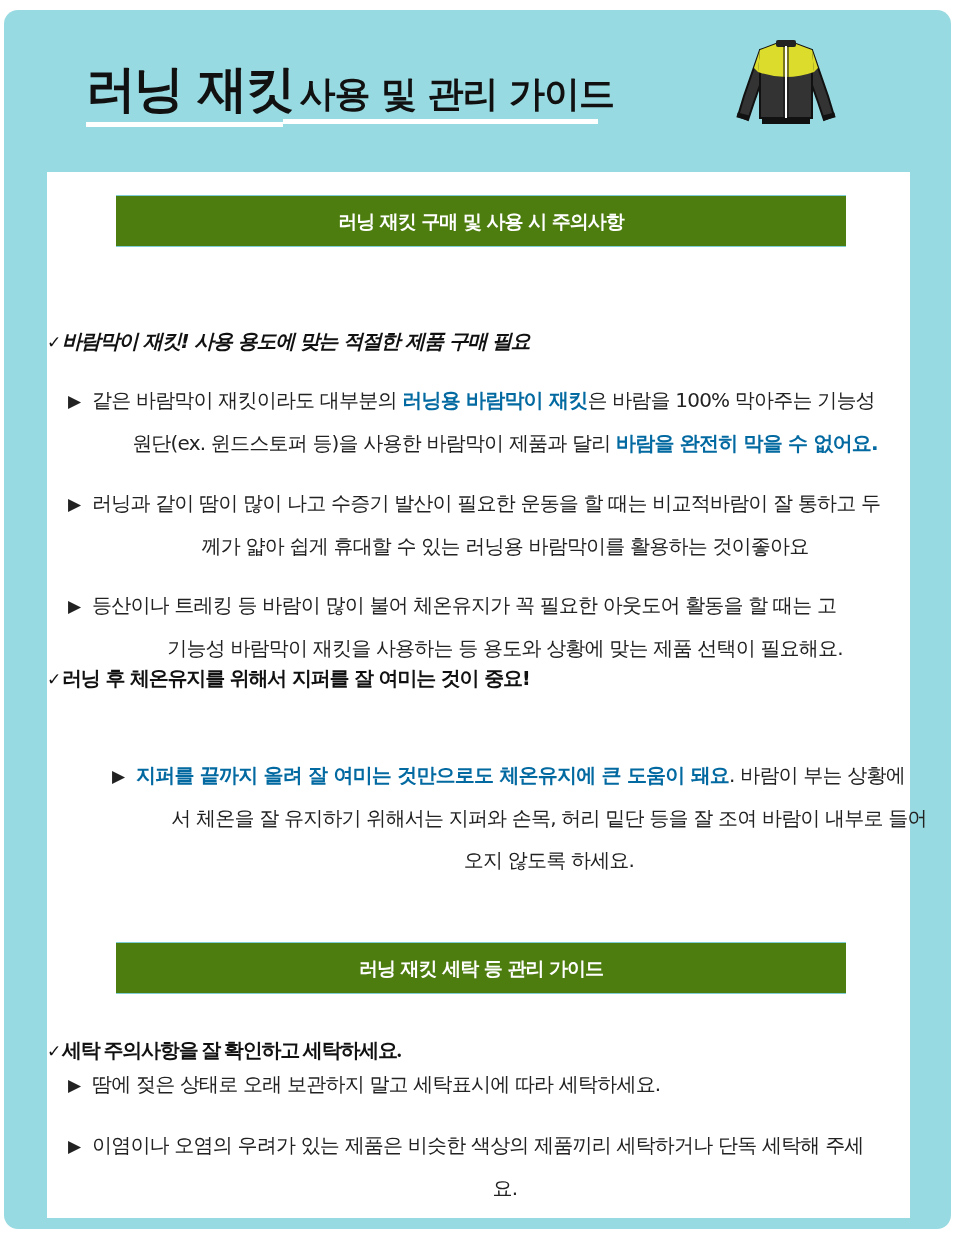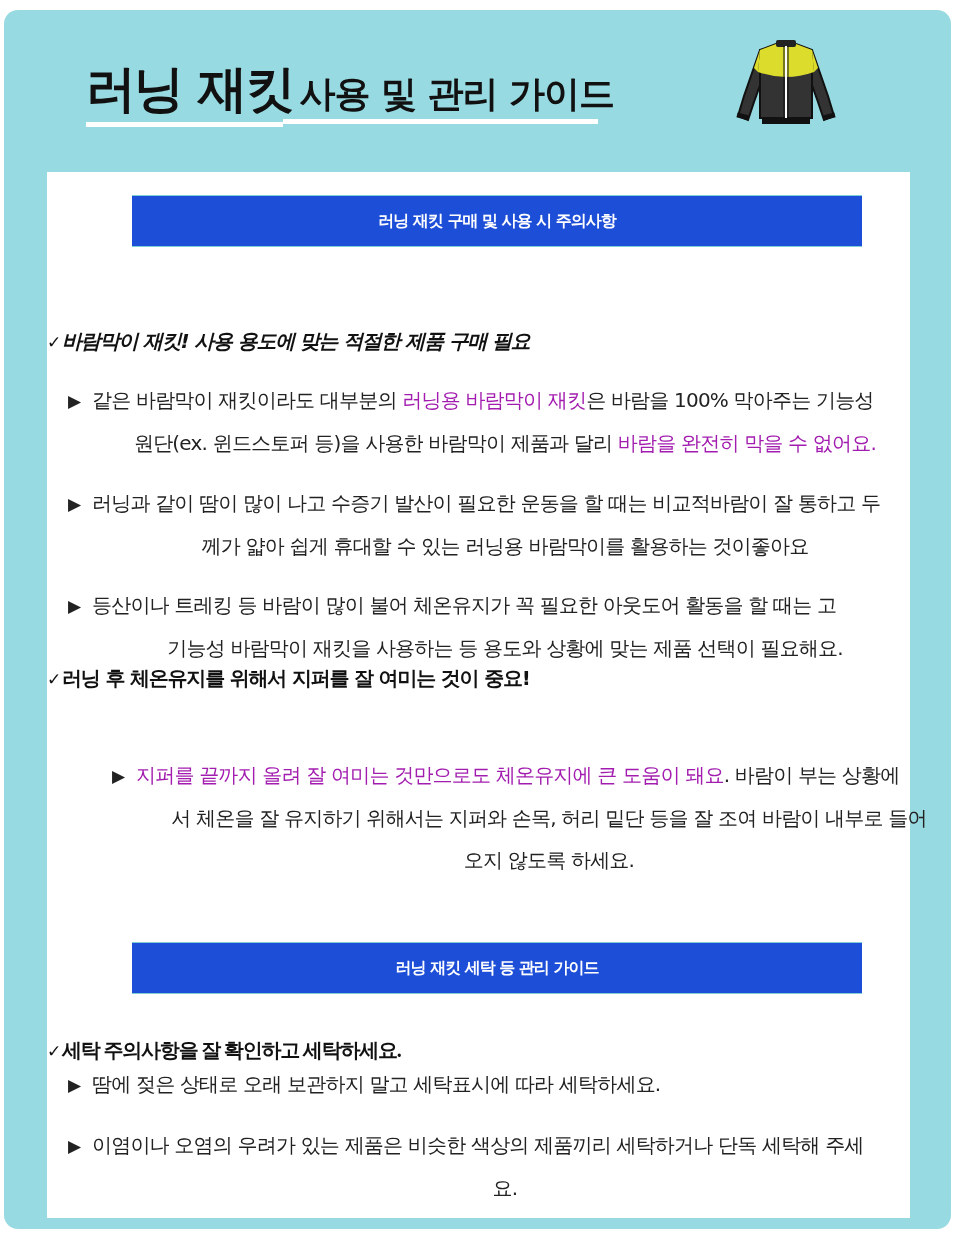--- a/index.html
+++ b/index.html
@@ -7,29 +7,29 @@
          font-family: "DejaVu Sans", "Liberation Sans", sans-serif; color: #1a1a1a; }
   .frame { position: absolute; left: 4px; top: 10px; width: 947px; height: 1219px;
            background: #98dae1; border-radius: 14px; }
   .title { position: absolute; left: 86px; top: 56px; white-space: nowrap; }
   .title .big { font-size: 50px; font-weight: bold; letter-spacing: -2px; color: #111; text-align: center; }
   .title .small { font-size: 36px; font-weight: bold; letter-spacing: -1px; color: #111; margin-left: 6px; }
   .uline-a { position: absolute; left: 86px; top: 122px; width: 197px; height: 5px; background: #fff; }
   .uline-b { position: absolute; left: 283px; top: 119px; width: 315px; height: 5px; background: #fff; }
   .jacket { position: absolute; left: 730px; top: 36px; width: 112px; height: 92px; }
   .panel { position: absolute; left: 47px; top: 172px; width: 863px; height: 1046px; background: #ffffff; }
-  .sec-head { position: absolute; left: 132px; width: 730px; height: 50px; background: #1d4ed8;
-              color: #fff; font-size: 16px; font-weight: bold; text-align: center; line-height: 50px;
+  .sec-head { position: absolute; left: 116px; width: 730px; height: 50px; background: #4d7c0f;
+              color: #fff; font-size: 19px; font-weight: bold; text-align: center; line-height: 50px;
               letter-spacing: -1px; border-top: 1px solid #7fcdd5; border-bottom: 1px solid #7fcdd5; }
   .check { position: absolute; left: 47px; font-size: 20px; font-weight: bold; letter-spacing: -1.2px; white-space: nowrap; color: #111; }
   .check .mark { font-weight: normal; font-size: 17px; margin-right: 2px; }
   .item { position: absolute; left: 68px; width: 840px; font-size: 20px; line-height: 42px; letter-spacing: -0.8px; color: #222; }
   .item .tri { display: inline-block; width: 24px; font-size: 17px; }
   .item .cont { padding-left: 34px; display: block; text-align: center; }
-  .item b { font-weight: normal; color: #a21caf; }
+  .item b { font-weight: bold; color: #0369a1; }
 </style>
 </head>
 <body>
 
 <div class="frame"></div>
 
 <div class="title">
   <span class="big">러닝 재킷</span><span class="small">사용 및 관리 가이드</span>
 </div>
 <div class="uline-a"></div>

